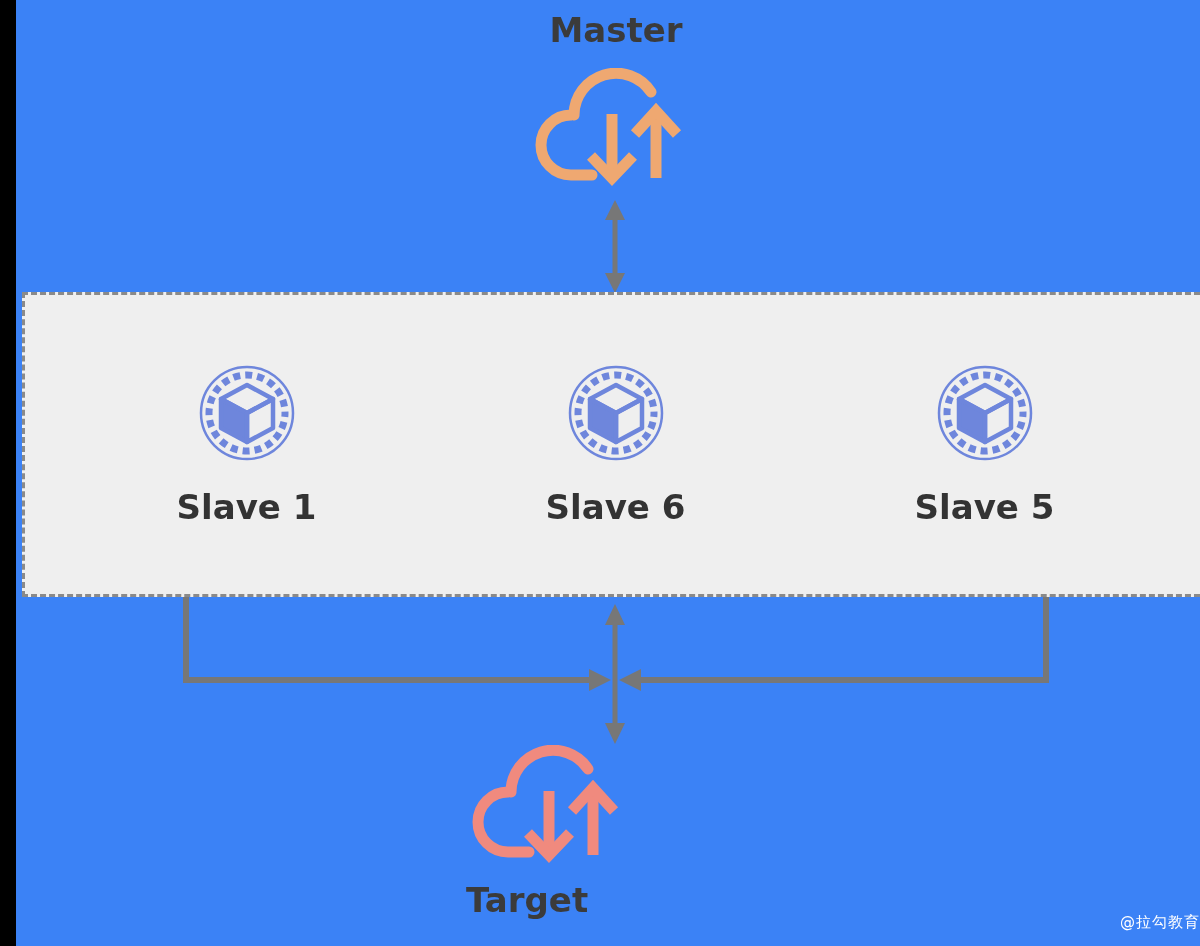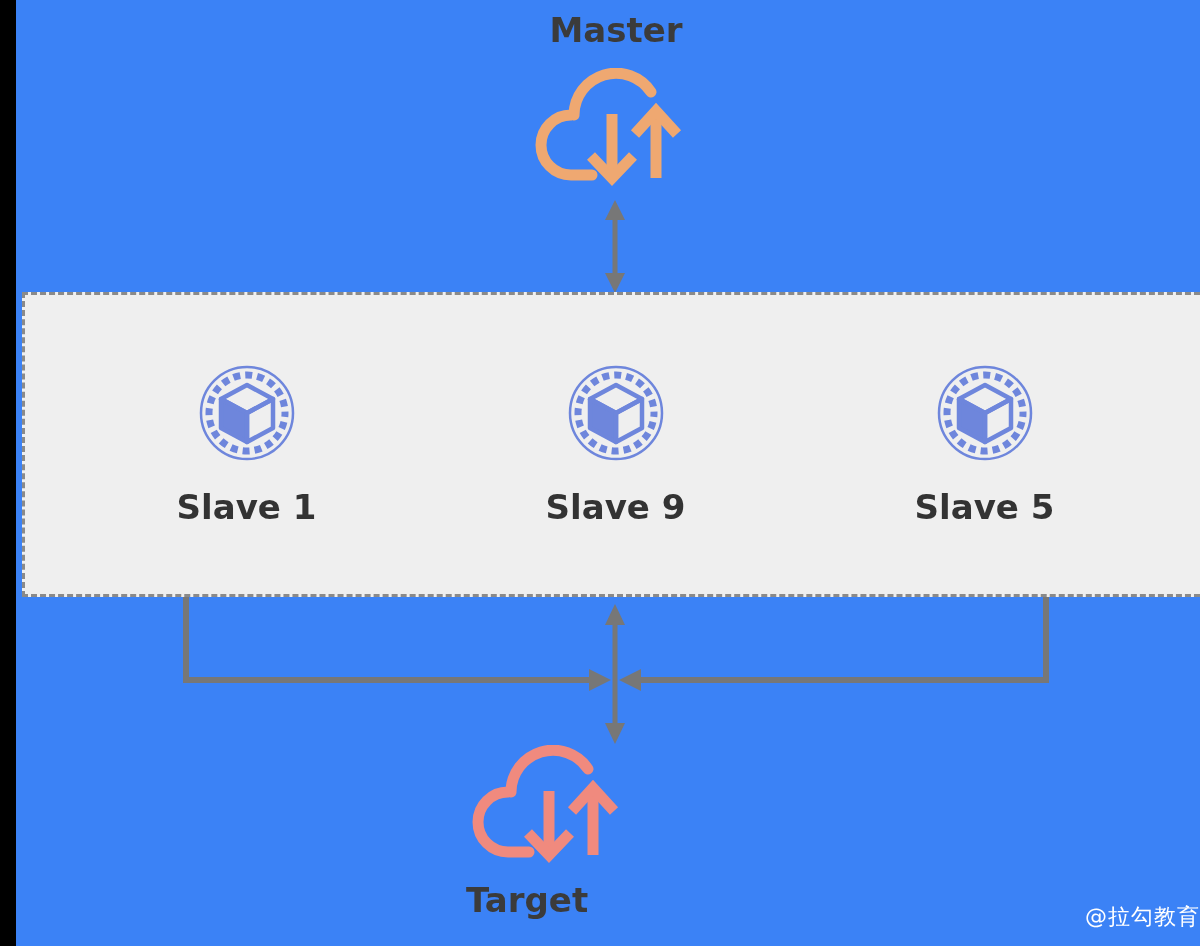--- a/index.html
+++ b/index.html
@@ -120,21 +120,21 @@
     font-weight: bold;
     color: #3b3b3b;
     line-height: 44px;
   }
 
   
   #watermark {
     position: absolute;
     right: 16px;
     bottom: 14px;
-    font-size: 22px;
+    font-size: 15px;
     color: #ffffff;
     font-family: "DejaVu Sans", "Liberation Sans", sans-serif;
     letter-spacing: 1px;
     white-space: nowrap;
     text-align: center;
   }
 </style>
 </head>
 <body>
 
@@ -215,21 +215,21 @@
     <div class="slave-node">
       <div class="slave-icon-wrap">
         <svg viewBox="0 0 100 100" xmlns="http://www.w3.org/2000/svg">
           <circle cx="50" cy="50" r="46" fill="none" stroke="#6e86dc" stroke-width="2.5"></circle>
           <circle cx="50" cy="50" r="38" fill="none" stroke="#6e86dc" stroke-width="7" stroke-dasharray="7 5" stroke-dashoffset="3"></circle>
           <path d="M50 22 L76 36 L50 50 L24 36 Z" fill="none" stroke="#6e86dc" stroke-width="4.5" stroke-linejoin="round"></path>
           <path d="M24 36 L50 50 L50 79 L24 65 Z" fill="#6e86dc" stroke="#6e86dc" stroke-width="4.5" stroke-linejoin="round"></path>
           <path d="M76 36 L76 65 L50 79 L50 50 Z" fill="none" stroke="#6e86dc" stroke-width="4.5" stroke-linejoin="round"></path>
         </svg>
       </div>
-      <div class="slave-label">Slave 9</div>
+      <div class="slave-label">Slave 6</div>
     </div>
 
     <div class="slave-node">
       <div class="slave-icon-wrap">
         <svg viewBox="0 0 100 100" xmlns="http://www.w3.org/2000/svg">
           <circle cx="50" cy="50" r="46" fill="none" stroke="#6e86dc" stroke-width="2.5"></circle>
           <circle cx="50" cy="50" r="38" fill="none" stroke="#6e86dc" stroke-width="7" stroke-dasharray="7 5" stroke-dashoffset="3"></circle>
           <path d="M50 22 L76 36 L50 50 L24 36 Z" fill="none" stroke="#6e86dc" stroke-width="4.5" stroke-linejoin="round"></path>
           <path d="M24 36 L50 50 L50 79 L24 65 Z" fill="#6e86dc" stroke="#6e86dc" stroke-width="4.5" stroke-linejoin="round"></path>
           <path d="M76 36 L76 65 L50 79 L50 50 Z" fill="none" stroke="#6e86dc" stroke-width="4.5" stroke-linejoin="round"></path>

